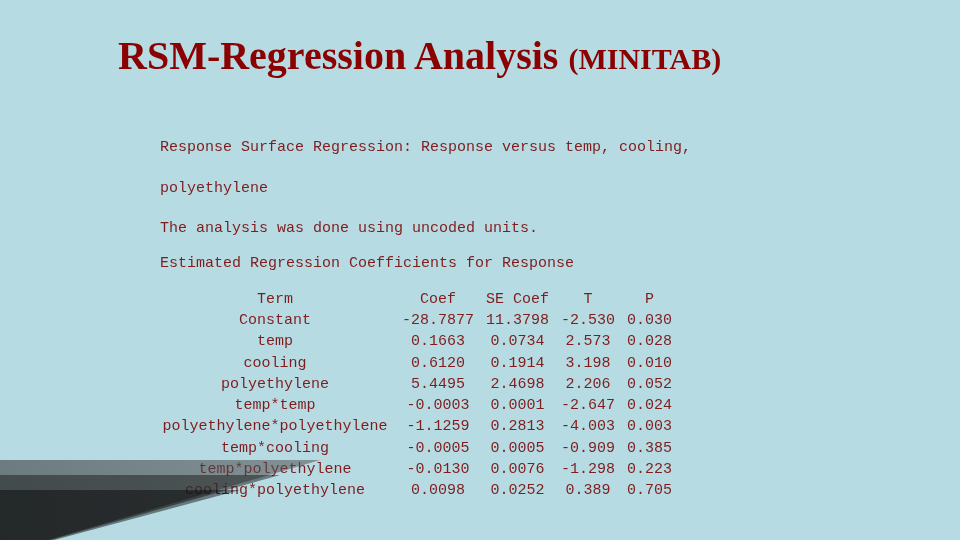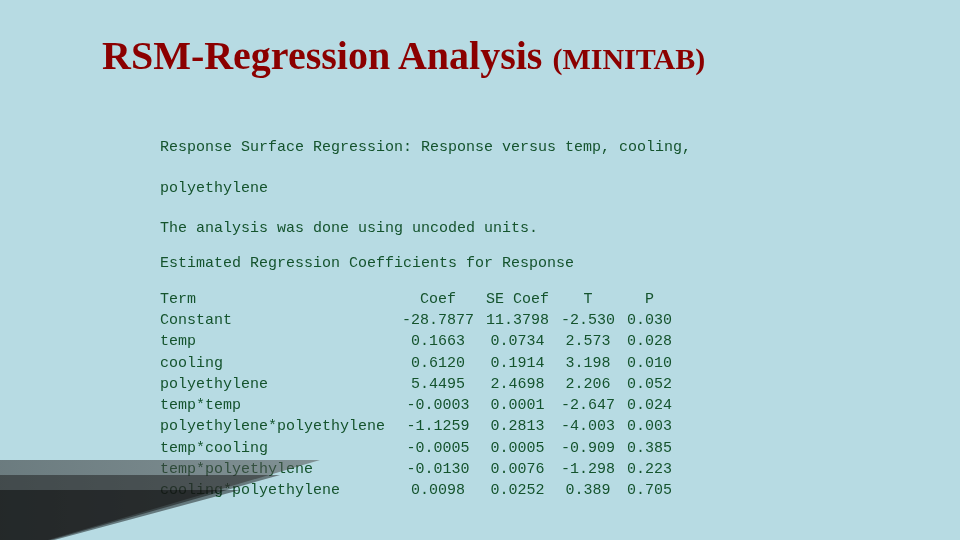--- a/index.html
+++ b/index.html
@@ -11,60 +11,60 @@
     font-family: "Times New Roman", Times, serif;
     overflow: hidden;
   }
   .slide {
     position: relative;
     width: 960px;
     height: 540px;
   }
   .title {
     position: absolute;
-    left: 102px;
+    left: 118px;
     top: 32px;
     font-family: "Comic Sans MS", "Comic Sans", cursive;
     font-size: 40px;
     font-weight: bold;
     color: #8b0000;
     white-space: nowrap;
     text-align: center;
   }
   .title .sub {
     font-size: 30px;
   }
   .body {
     position: absolute;
     left: 160px;
     top: 118px;
     width: 720px;
     font-family: "Courier New", Courier, monospace;
     font-size: 15px;
-    color: #14532d;
+    color: #7f1d1d;
     line-height: 1.35;
   }
   .para1 {
     margin-bottom: 14px;
     white-space: pre-line;
   }
   .para2 {
     margin-bottom: 16px;
     font-family: Liberation Mono, monospace;
   }
   table.reg {
     border-collapse: collapse;
     font-family: "Courier New", Courier, monospace;
     font-size: 15px;
   }
   table.reg td {
     padding: 0 6px 1px 6px;
     white-space: nowrap;
   }
-  table.reg td.l { text-align: left; min-width: 230px; padding-left:0;}
+  table.reg td.l { text-align: center; min-width: 230px; padding-left:0;}
   table.reg td.r { text-align: center; }
   
   .corner {
     position: absolute;
     left: -20px;
     bottom: -20px;
     width: 420px;
     height: 140px;
     pointer-events: none;
   }

